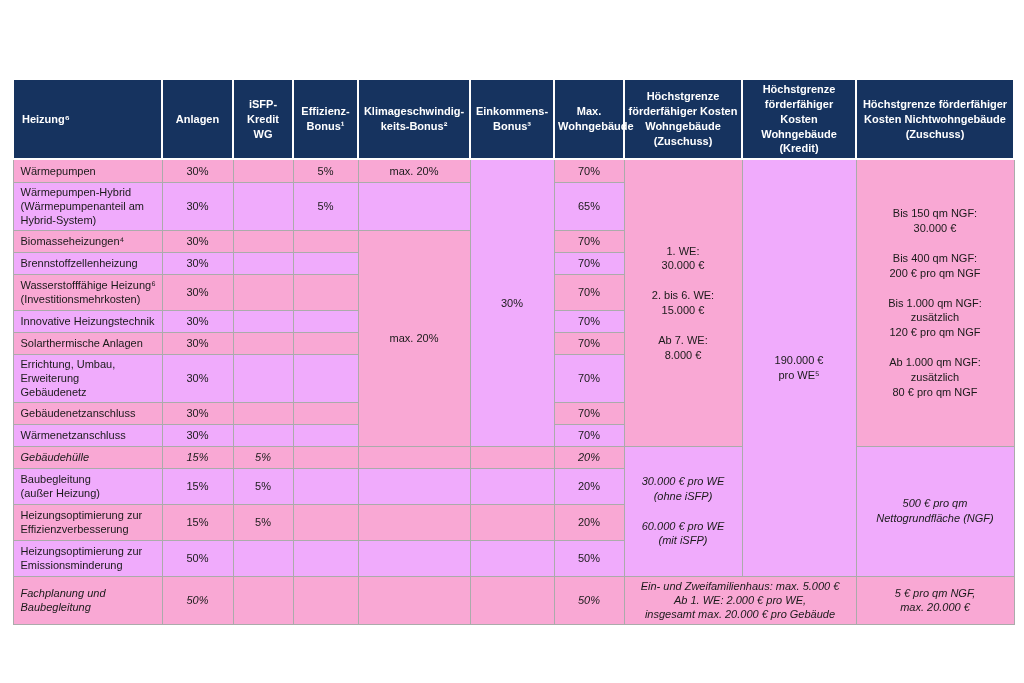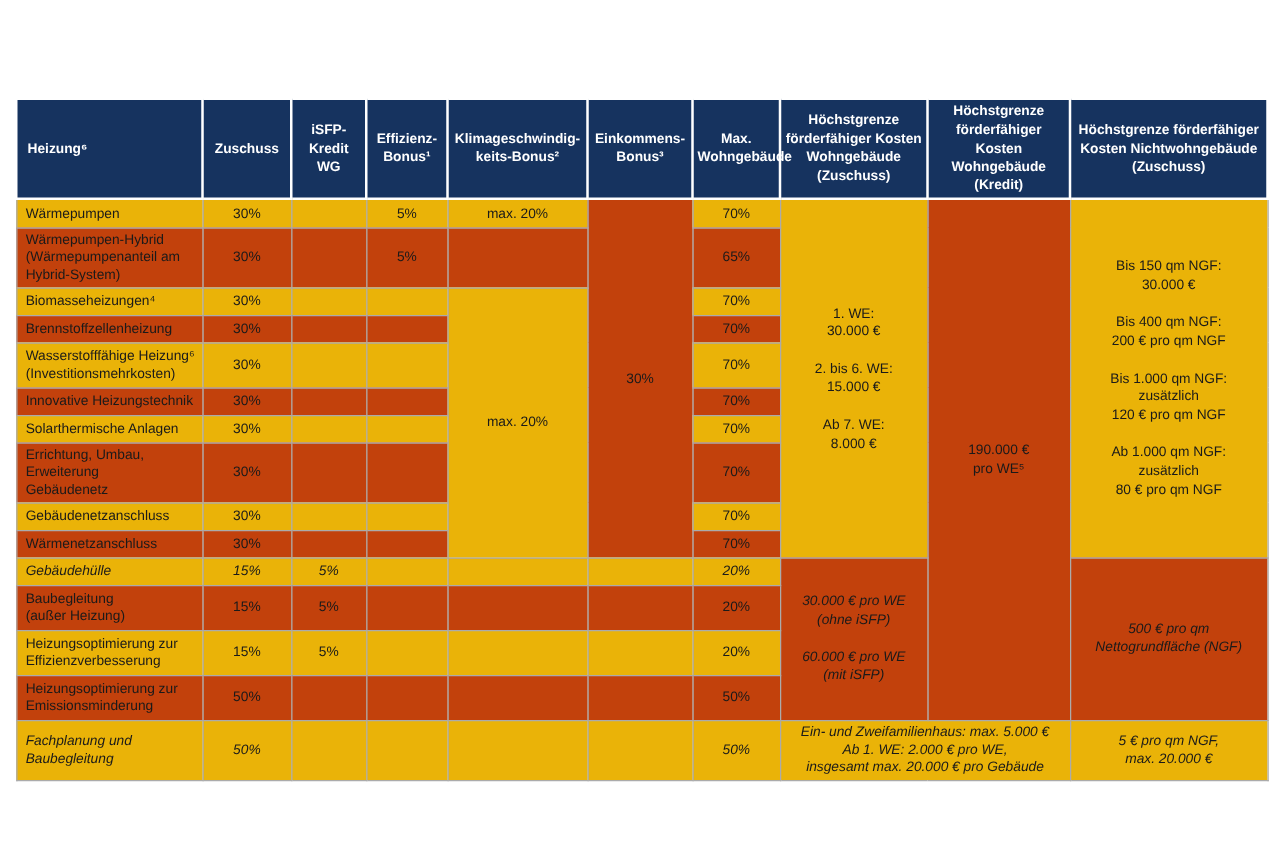--- a/index.html
+++ b/index.html
@@ -6,22 +6,22 @@
   body{width:1024px;height:683px;position:relative;font-family:"Liberation Sans",sans-serif;color:#1a1a1a;}
   table.foerder{position:absolute;left:12px;top:78px;width:1001px;border-collapse:collapse;table-layout:fixed;}
   col.c1{width:149px}col.c2{width:71px}col.c3{width:60px}col.c4{width:65px}col.c5{width:112px}
   col.c6{width:84px}col.c7{width:70px}col.c8{width:118px}col.c9{width:114px}col.c10{width:158px}
   th{background:#16335f;color:#ffffff;font-size:11px;font-weight:bold;border:2px solid #ffffff;
      text-align:center;vertical-align:middle;white-space:pre-line;line-height:1.35;padding:2px 3px;}
   th.left{text-align:left;padding-left:8px;}
   td{border:1px solid #ababab;font-size:11px;text-align:center;vertical-align:middle;
      white-space:pre-line;line-height:1.3;padding:2px 4px;}
   td.name{text-align:left;padding-left:7px;}
-  .w{background:#eab308;}
-  .g{background:#c2410c;}
+  .w{background:#f9a8d4;}
+  .g{background:#f0abfc;}
   td.big{line-height:1.35;}
 </style>
 </head>
 <body>
 
 <table class="foerder">
   <colgroup>
     <col class="c1">
       <col class="c2">
       <col class="c3">
@@ -29,21 +29,21 @@
       <col class="c5">
     <col class="c6">
       <col class="c7">
       <col class="c8">
       <col class="c9">
       <col class="c10">
   </colgroup>
   <thead>
     <tr style="height:62px;">
       <th class="left">Heizung⁶</th>
-      <th>Zuschuss</th>
+      <th>Anlagen</th>
       <th>iSFP-
 Kredit
 WG</th>
       <th>Effizienz-
 Bonus¹</th>
       <th>Klimageschwindig-
 keits-Bonus²</th>
       <th>Einkommens-
 Bonus³</th>
       <th>Max.

